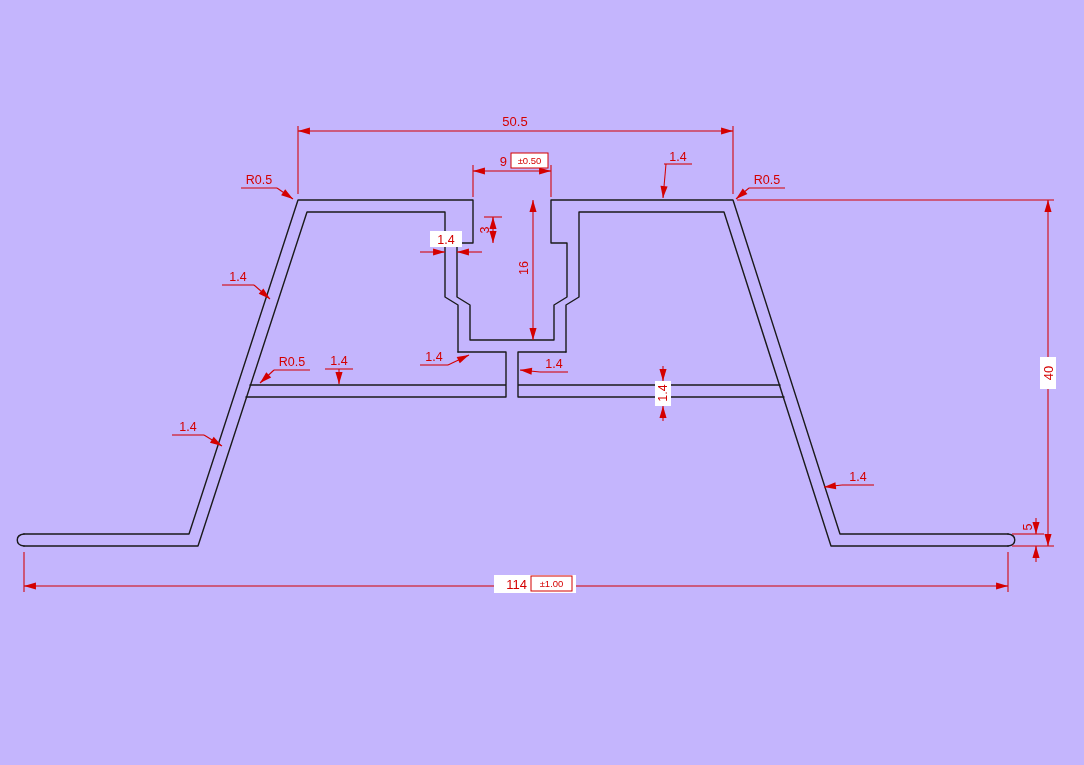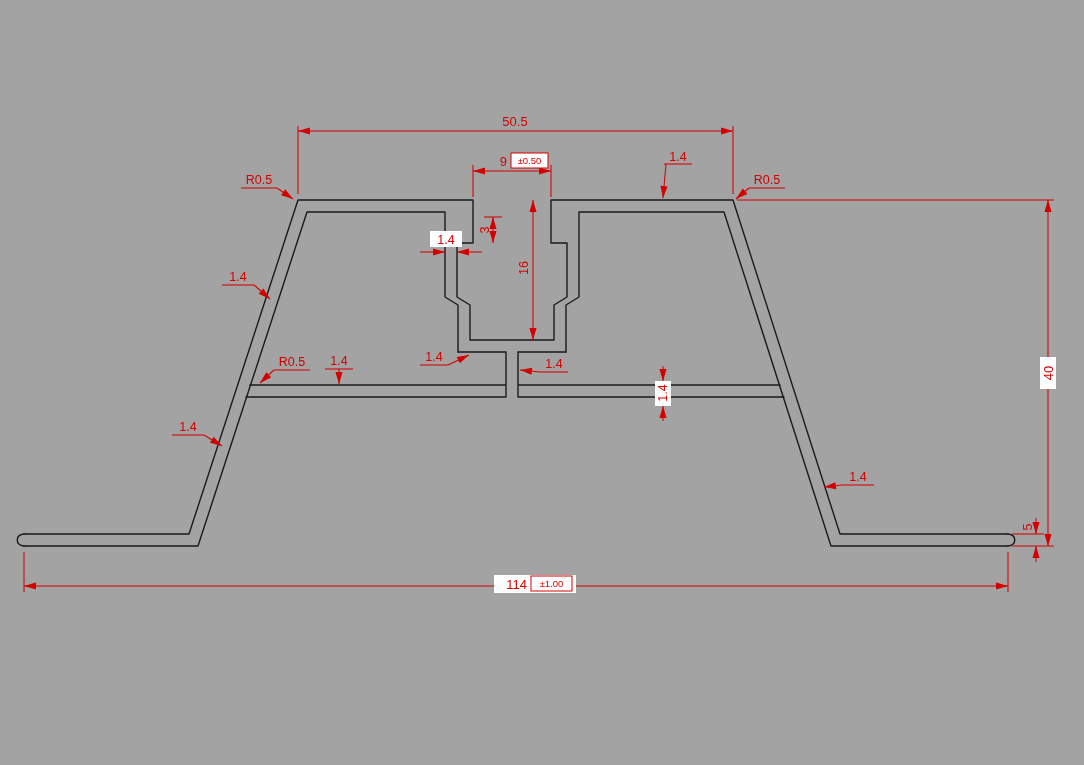--- a/index.html
+++ b/index.html
@@ -1,16 +1,16 @@
 <!DOCTYPE html>
 <html><head>
 <meta charset="utf-8">
 <style>
   html,body{margin:0;padding:0;background:#ffffff;}
-  .stage{position:relative;width:1084px;height:765px;background:#a3a3a3;
+  .stage{position:relative;width:1084px;height:765px;background:#c4b5fd;
          font-family:"Liberation Sans",sans-serif;overflow:hidden;}
   svg{display:block;}
   .outline{stroke:#1a1a1a;stroke-width:1.4;fill:none;stroke-linejoin:round;stroke-linecap:round;}
   .ext,.dimline,.leader,.uline{stroke:#d40000;stroke-width:1.05;fill:none;}
   .dimtext{fill:#d40000;font-size:12.5px;stroke:none;}
   .big{font-size:13px;}
   .tol{fill:#d40000;font-size:9.5px;stroke:none;}
   .tolbox{fill:#ffffff;stroke:#d40000;stroke-width:1;}
   .bg{fill:#ffffff;stroke:none;}
 </style>

